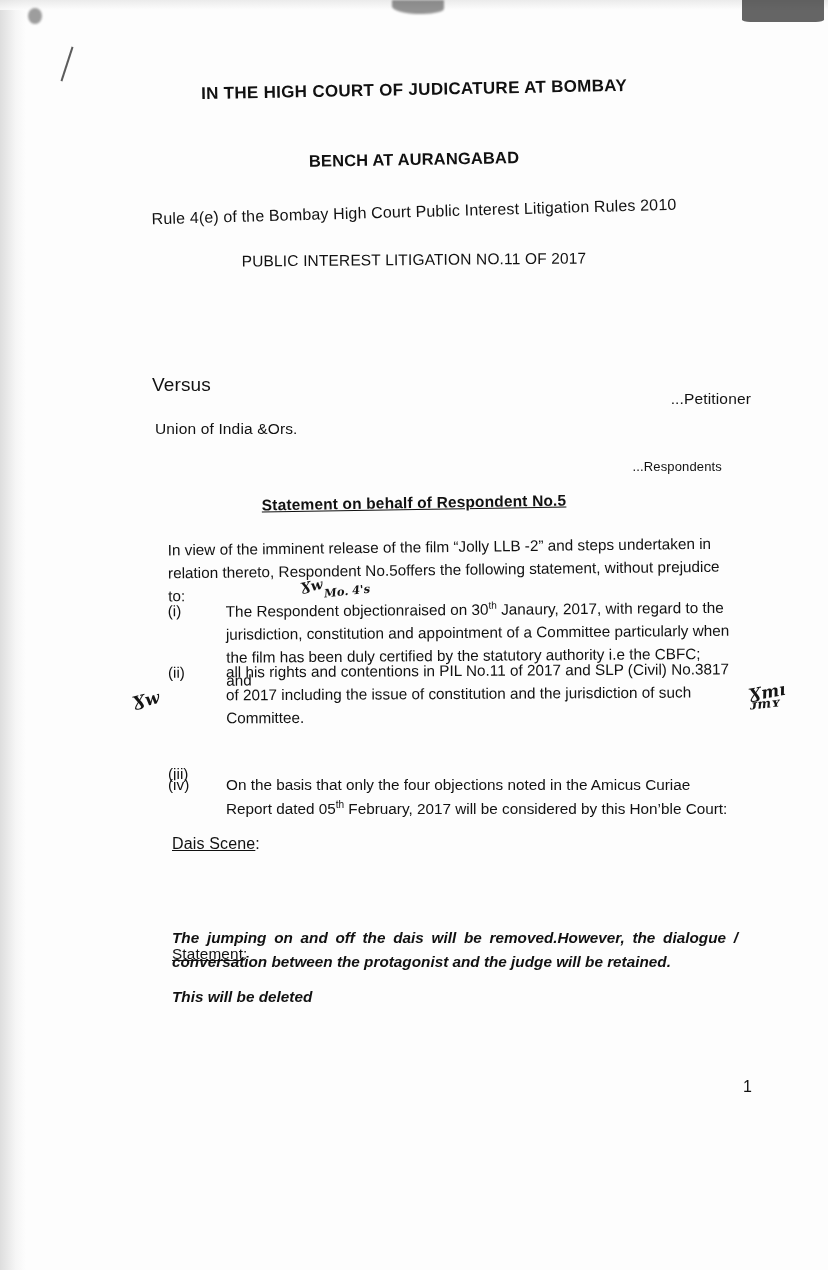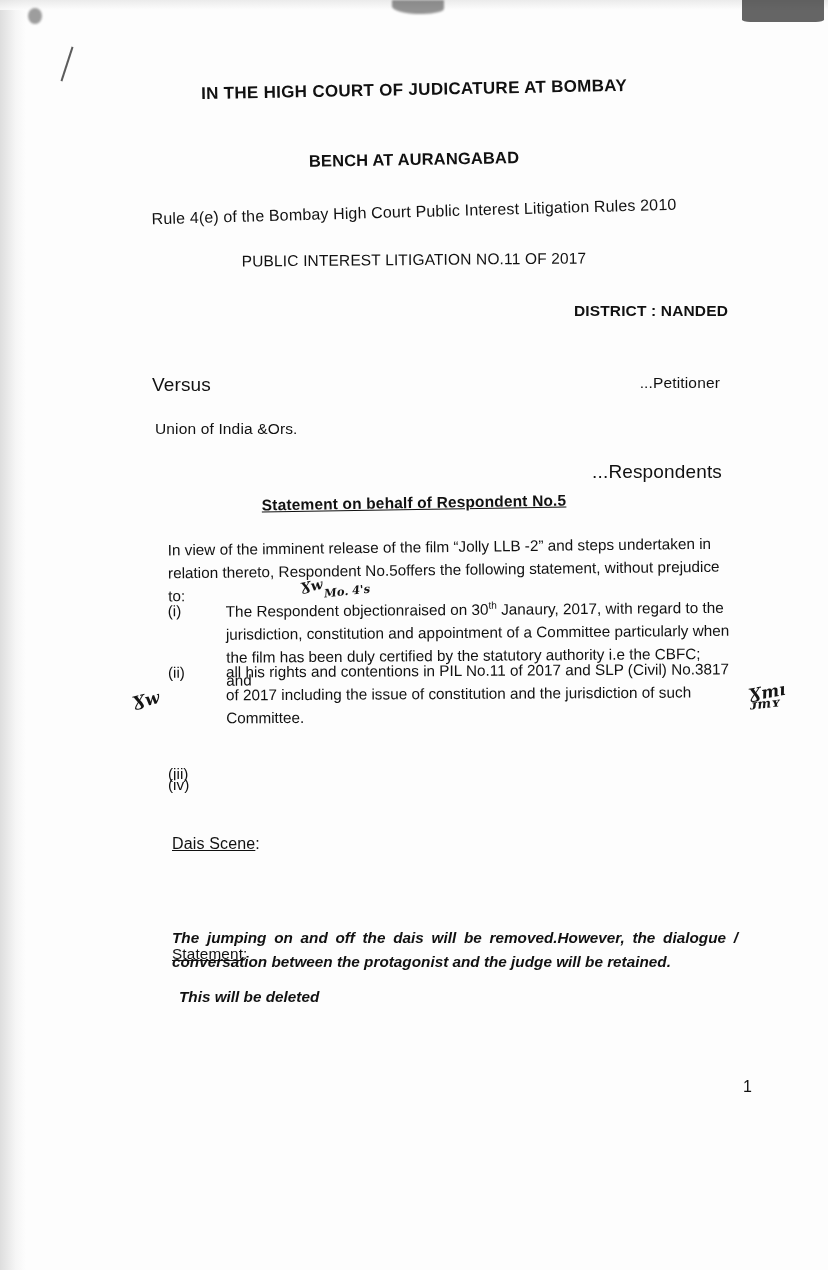--- a/index.html
+++ b/index.html
@@ -98,32 +98,33 @@
   }
   .petitioner-name {
     left: 152px; top: 333px;
     font-size: 15.5px;
   }
   .versus {
     left: 152px; top: 371px;
     font-size: 19px;
   }
   .petitioner-tag {
-    left: 0; top: 372px; width: 720px;
-    text-align: right;
-    font-size: 15.5px;
+    left: 0; top: 388px; width: 720px;
+    text-align: right;
+    font-size: 15.5px;
+    padding-left: 31px;
   }
   .respondent-name {
     left: 155px; top: 418px;
     font-size: 15.5px;
   }
   .respondents-tag {
     left: 0; top: 458px; width: 722px;
     text-align: right;
-    font-size: 19px;
+    font-size: 13px;
   }
   .statement-head {
     left: 0; top: 492px; width: 828px;
     text-align: center;
     font-weight: bold;
     font-size: 15.5px;
     text-decoration: underline;
     transform: rotate(-0.9deg);
   }
 
@@ -159,21 +160,21 @@
   .dais-head .u { text-decoration: underline; }
   .dais-body {
     left: 172px; top: 926px; width: 566px;
     font-weight: bold; font-style: italic; font-size: 15.3px;
     text-align: justify; line-height: 1.6;
   }
   .sig-head { left: 172px; top: 943px; font-size: 15.3px; }
   .sig-head .u { text-decoration: underline; }
   .sig-body {
     left: 172px; top: 986px; width: 450px;
-    font-weight: bold; font-style: italic; font-size: 15.3px; margin-left: 7px;
+    font-weight: bold; font-style: italic; font-size: 15.3px;
   }
   .page-no {
     left: 0; top: 1075px; width: 752px;
     text-align: right;
     font-size: 16px;
   }
 
   
   .hand {
     position: absolute;
@@ -202,21 +203,20 @@
   <div class="smudge b"></div>
   <div class="smudge c"></div>
   <div class="slash"></div>
 
   <div class="doc">
 
     <div class="line title1">IN THE HIGH COURT OF JUDICATURE AT BOMBAY</div>
     <div class="line title2">BENCH AT AURANGABAD</div>
     <div class="line rule-line">Rule 4(e) of the Bombay High Court Public Interest Litigation Rules 2010</div>
     <div class="line pil-no">PUBLIC INTEREST LITIGATION NO.11 OF 2017</div>
-    <div class="line district">DISTRICT : NANDED</div>
     <div class="line versus">Versus</div>
     <div class="line petitioner-tag">...Petitioner</div>
     <div class="line respondent-name">Union of India &amp;Ors.</div>
     <div class="line respondents-tag">...Respondents</div>
 
     <div class="line statement-head">Statement on behalf of Respondent No.5</div>
 
     <div class="para p-intro">In view of the imminent release of the film “Jolly LLB -2” and steps undertaken in relation thereto, Respondent No.5offers the following statement, without prejudice to:</div>
 
     <div class="item i-1">
@@ -228,20 +228,21 @@
       <span class="num">(ii)</span>
       <span class="txt">all his rights and contentions in PIL No.11 of 2017 and SLP (Civil) No.3817 of 2017 including the issue of constitution and the jurisdiction of such Committee.</span>
     </div>
 
     <div class="item i-3">
       <span class="num">(iii)</span>
     </div>
 
     <div class="item i-4">
       <span class="num">(iv)</span>
+      <span class="txt">On the basis that only the four objections noted in the Amicus Curiae Report dated 05<sup>th</sup> February, 2017 will be considered by this Hon’ble Court:</span>
     </div>
 
     <div class="line dais-head"><span class="u">Dais Scene</span><span>:</span></div>
     <div class="para dais-body">The jumping on and off the dais will be removed.However, the dialogue / conversation between the protagonist and the judge will be retained.</div>
 
     <div class="line sig-head"><span class="u">Statement</span><span>:</span></div>
     <div class="para sig-body">This will be deleted</div>
 
     <div class="line page-no">1</div>
 

